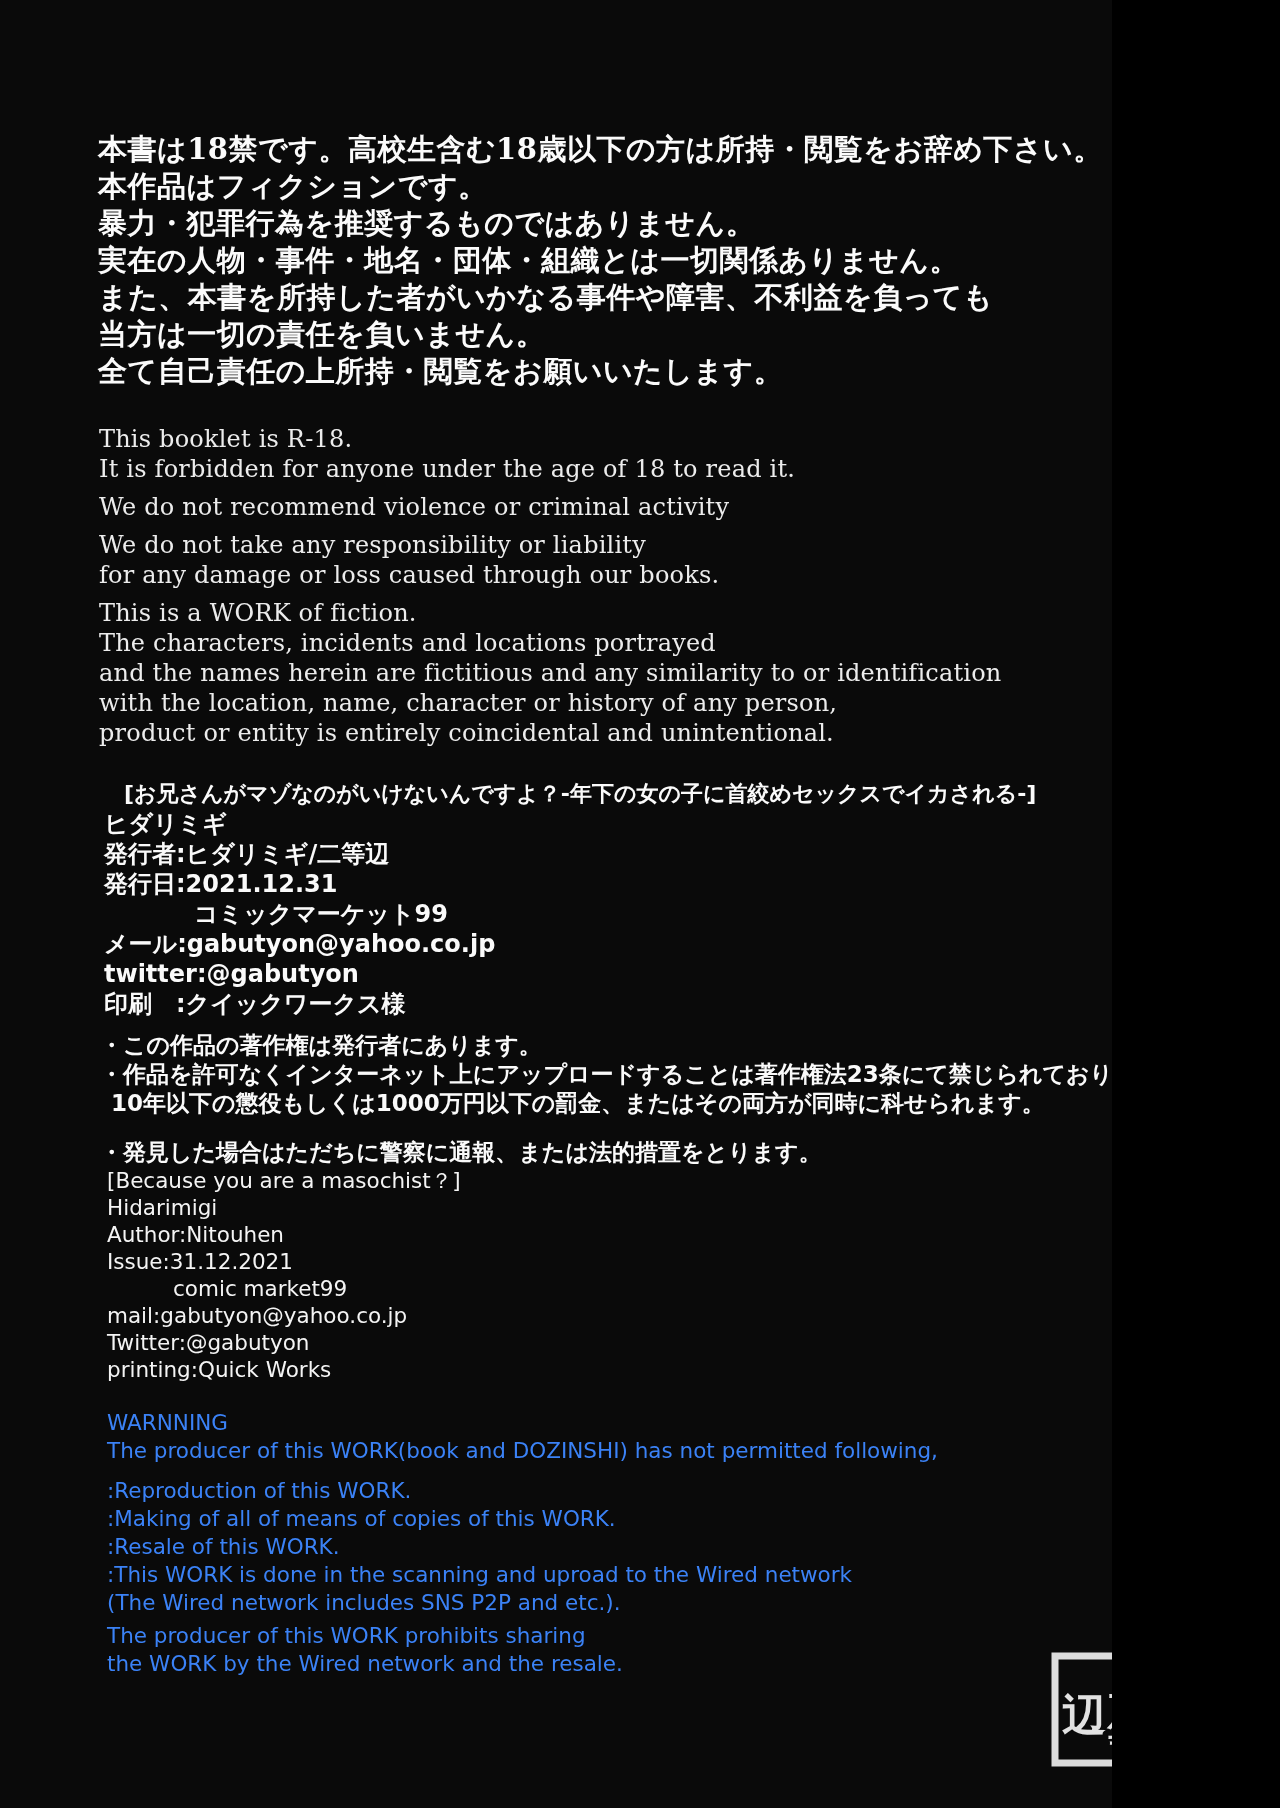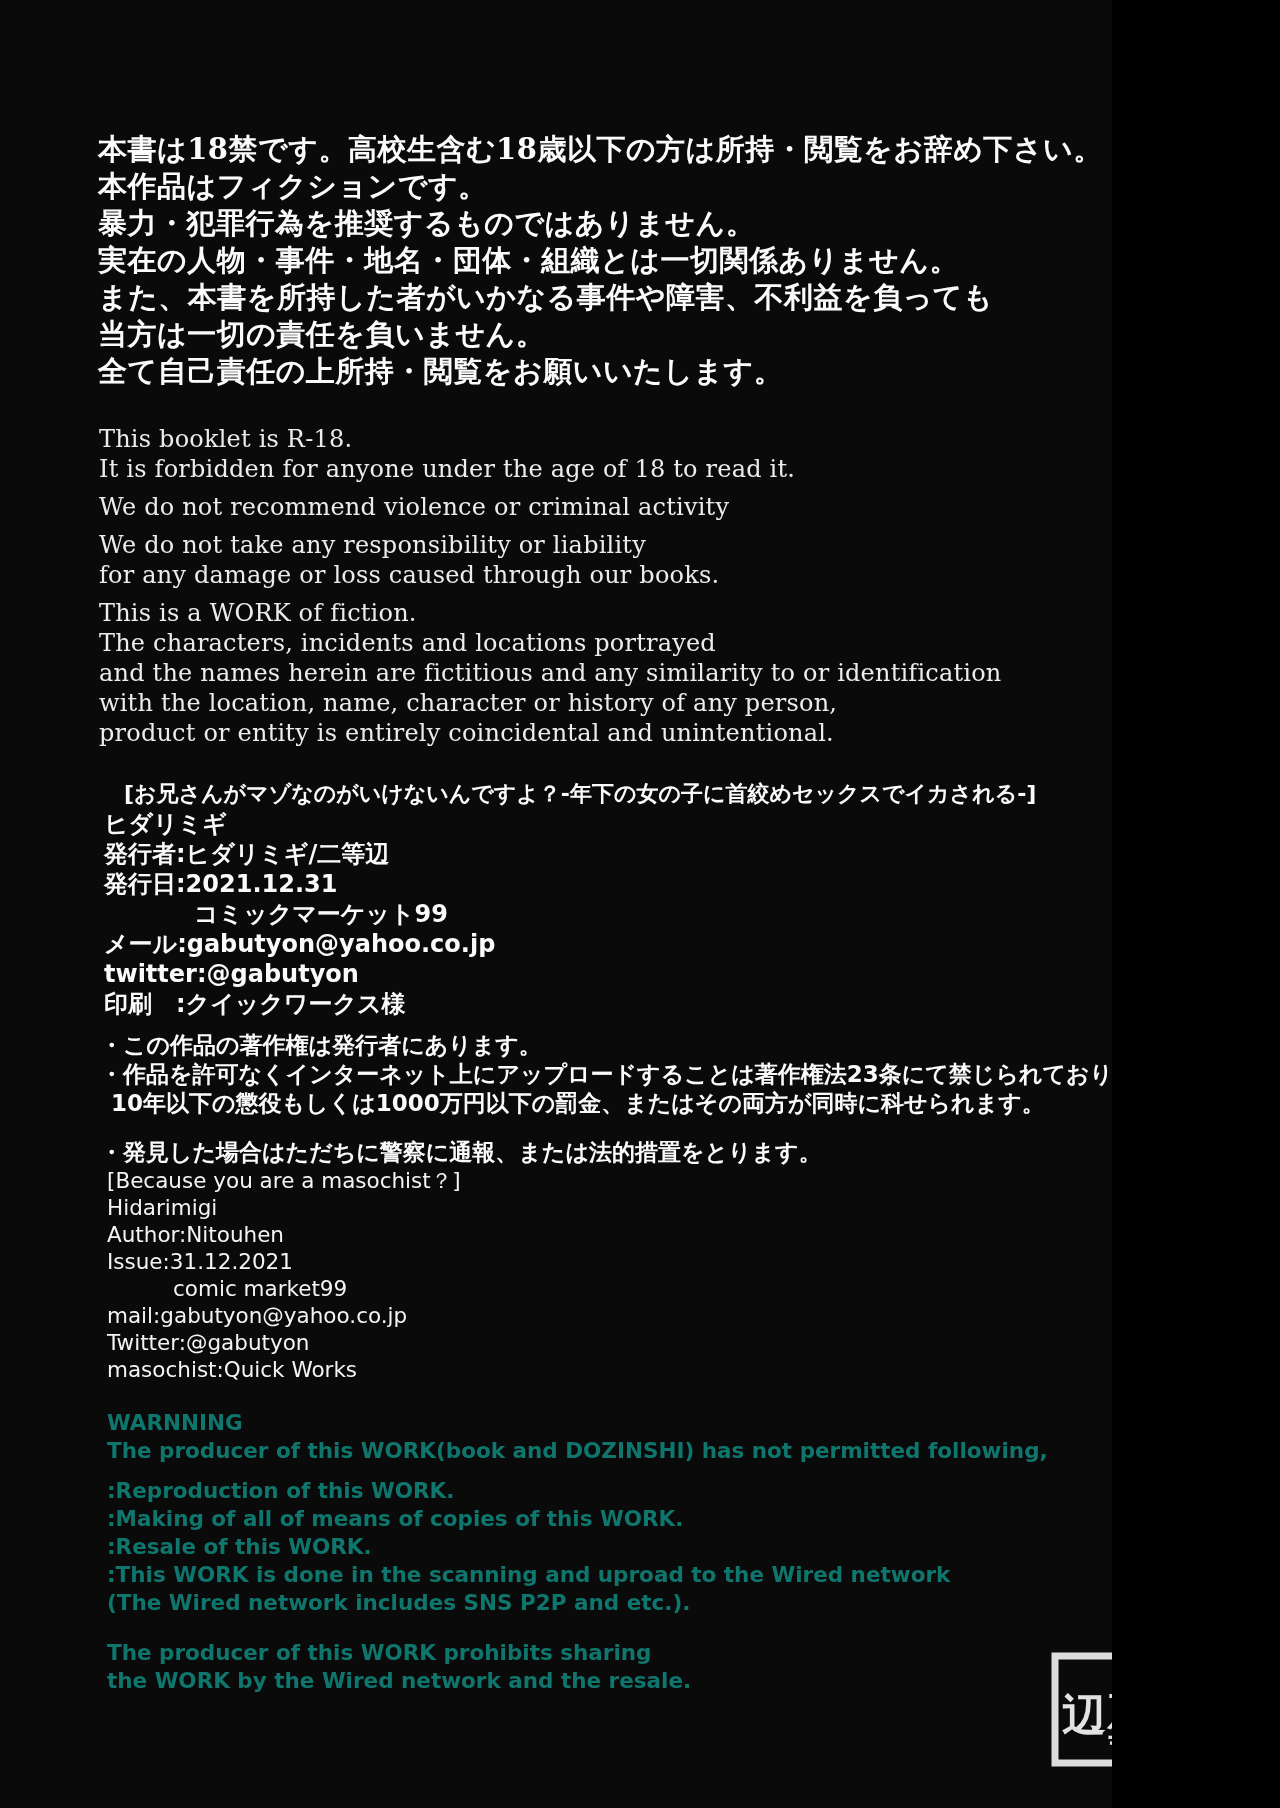--- a/index.html
+++ b/index.html
@@ -42,26 +42,25 @@
   
   .en-colophon {
     position:absolute; left:107px; top:1167px;
     font-size:21.5px; line-height:27px; color:#f4f4f4;
     white-space:nowrap;
   }
   .en-colophon .indent-event { padding-left:66px; }
   
   .warning {
     position:absolute; left:107px; top:1409px;
-    font-size:21.5px; line-height:28px; color:#0f766e;
+    font-size:21.5px; line-height:28px; color:#3b82f6;
     white-space:nowrap;
-    font-weight:bold;
   }
   .warning .items { margin-top:12px; }
-  .warning .footer { margin-top:22px; }
+  .warning .footer { margin-top:5px; }
   
   .stamp { position:absolute; left:1049px; top:1650px; }
   .stamp svg text {
     font-family:"DejaVu Serif", serif; font-weight:bold;
     fill:#e2e2e2;
   }
 </style>
 </head>
 <body>
 
@@ -117,21 +116,21 @@
   </section>
 
   <section class="en-colophon">
     <div>[Because you are a masochist？]</div>
     <div>Hidarimigi</div>
     <div>Author:Nitouhen</div>
     <div>Issue:31.12.2021</div>
     <div class="indent-event">comic market99</div>
     <div>mail:gabutyon@yahoo.co.jp</div>
     <div>Twitter:@gabutyon</div>
-    <div>masochist:Quick Works</div>
+    <div>printing:Quick Works</div>
   </section>
 
   <section class="warning">
     <div>WARNNING</div>
     <div>The producer of this WORK(book and DOZINSHI) has not permitted following,</div>
     <div class="items">
       <div>:Reproduction of this WORK.</div>
       <div>:Making of all of means of copies of this WORK.</div>
       <div>:Resale of this WORK.</div>
       <div>:This WORK is done in the scanning and uproad to  the Wired network</div>

